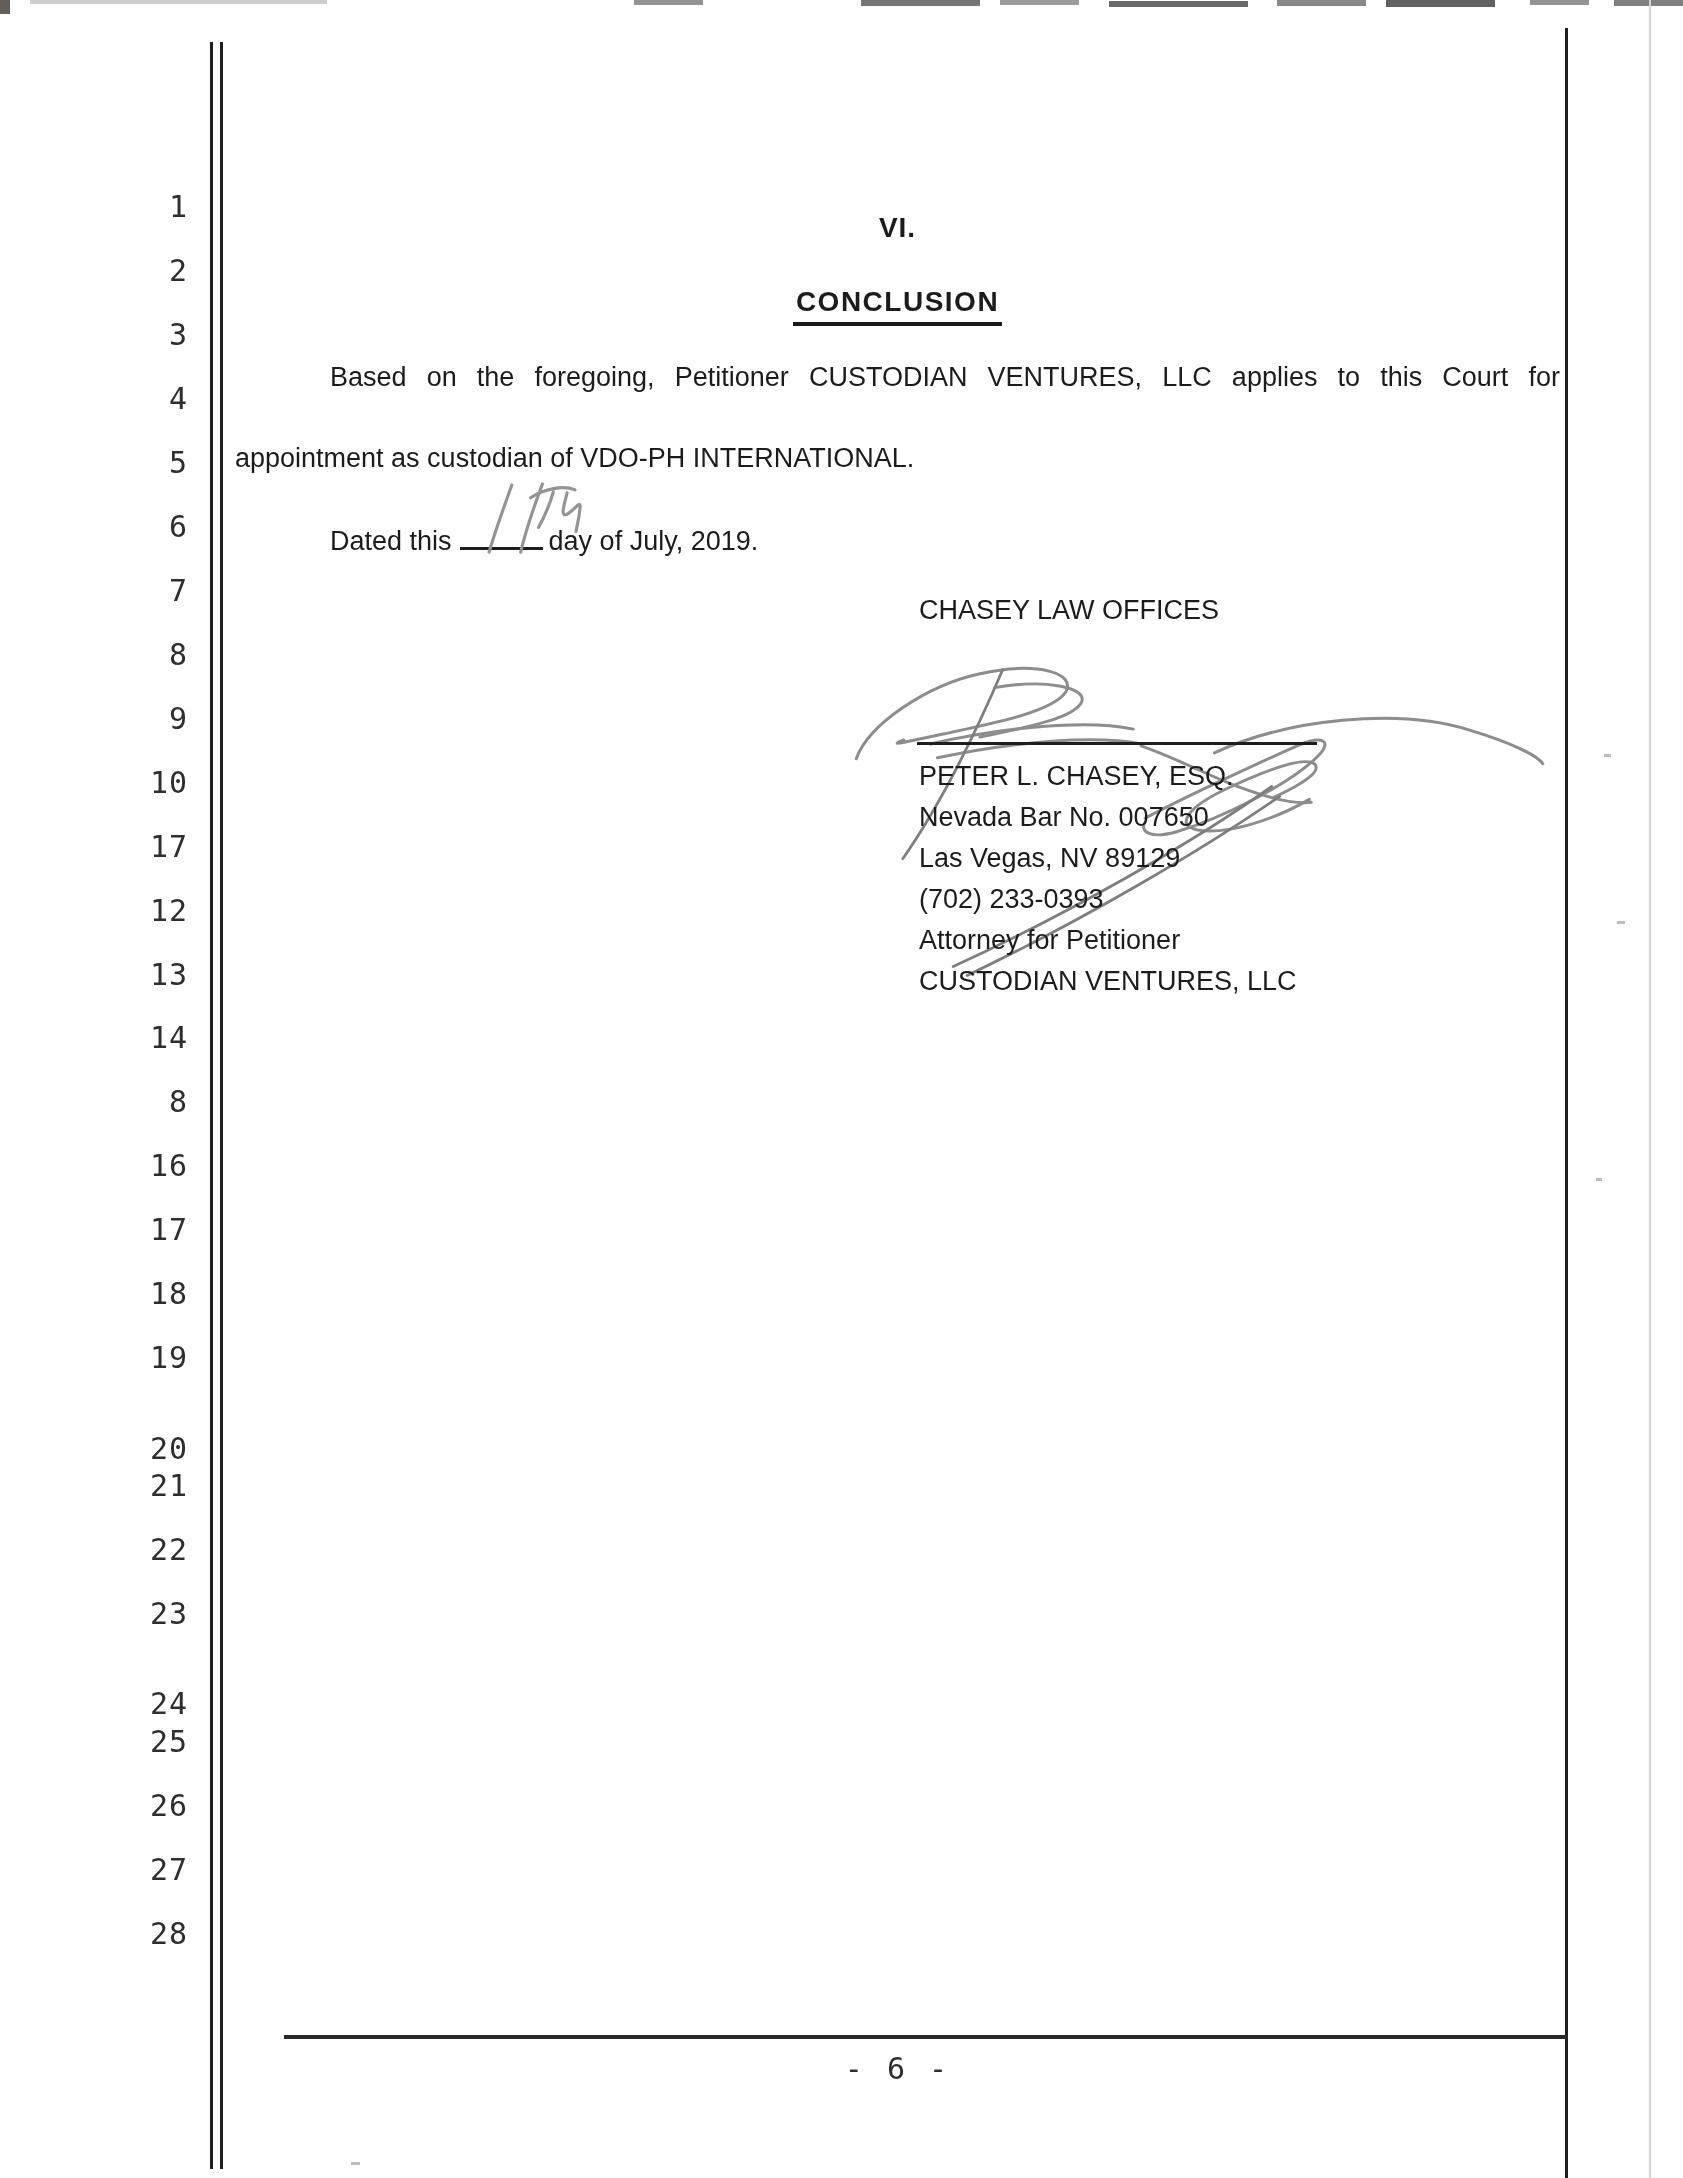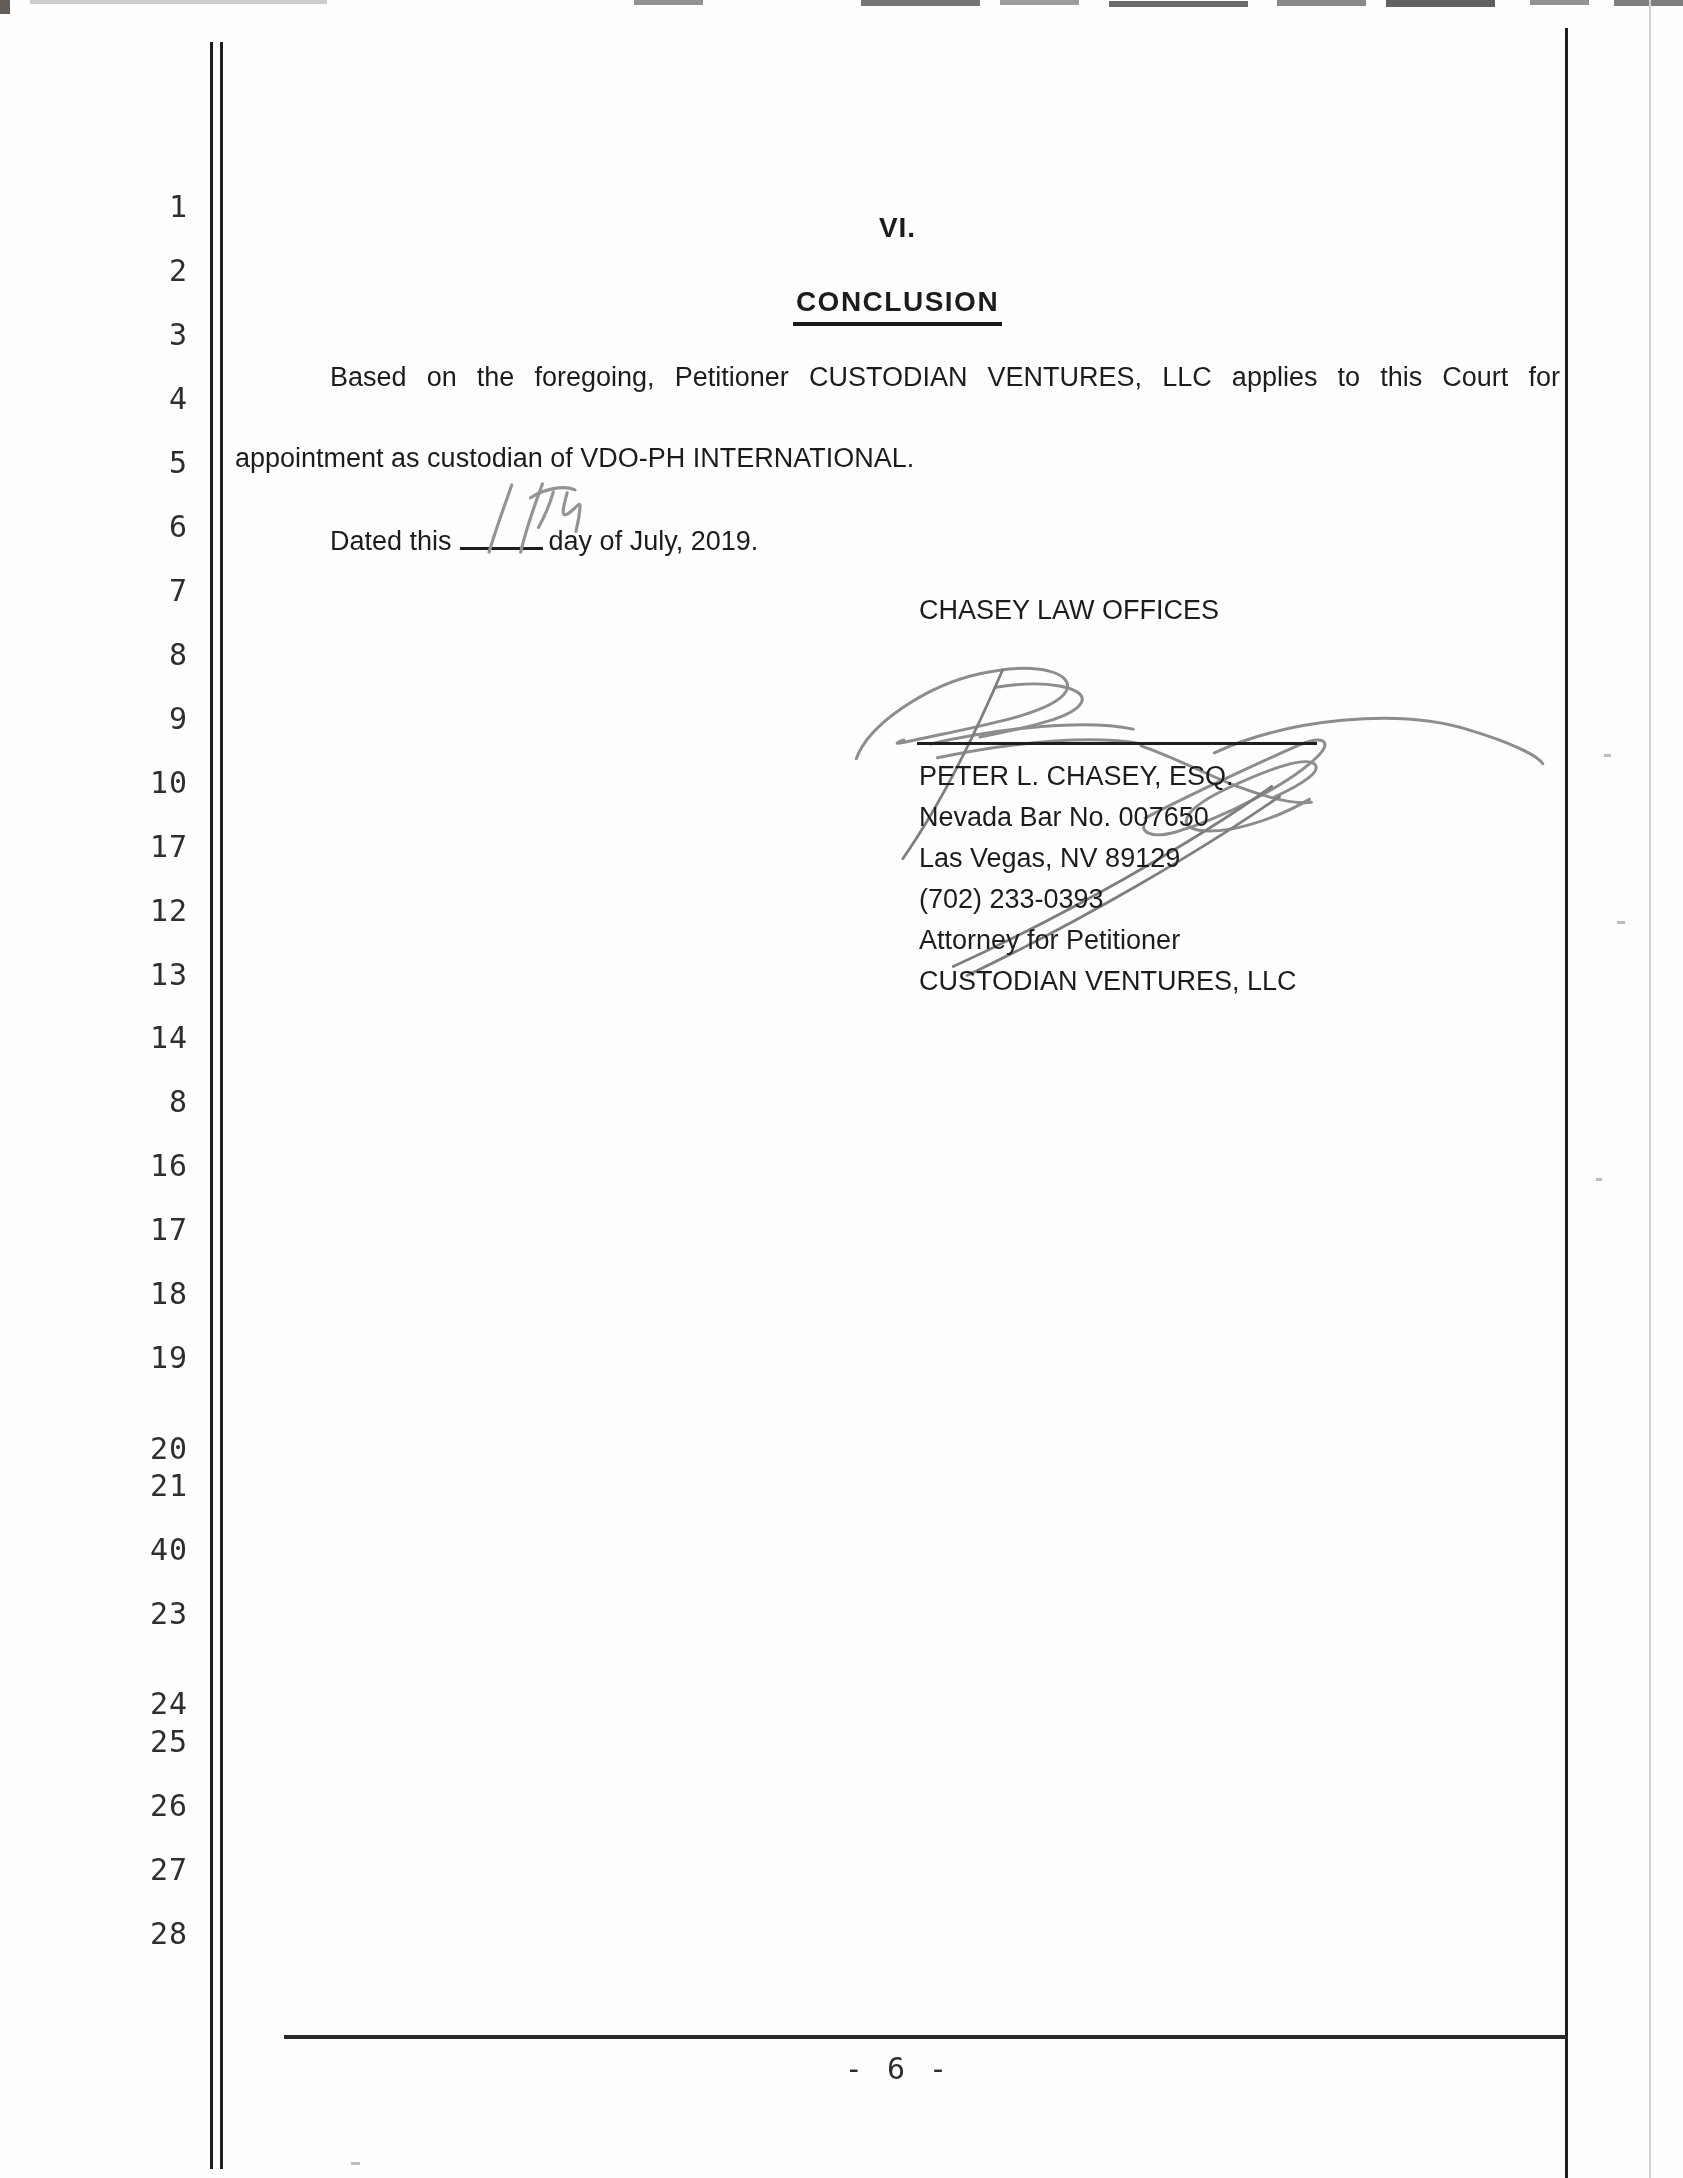--- a/index.html
+++ b/index.html
@@ -90,21 +90,21 @@
       <div class="ln" style="top: 896px;">12</div>
       <div class="ln" style="top: 960px;">13</div>
       <div class="ln" style="top: 1023px;">14</div>
       <div class="ln" style="top: 1087px;">8</div>
       <div class="ln" style="top: 1151px;">16</div>
       <div class="ln" style="top: 1215px;">17</div>
       <div class="ln" style="top: 1279px;">18</div>
       <div class="ln" style="top: 1343px;">19</div>
       <div class="ln" style="top: 1434px;">20</div>
       <div class="ln" style="top: 1471px;">21</div>
-      <div class="ln" style="top: 1535px;">40</div>
+      <div class="ln" style="top: 1535px;">22</div>
       <div class="ln" style="top: 1599px;">23</div>
       <div class="ln" style="top: 1663px; margin-top: 26px;">24</div>
       <div class="ln" style="top: 1727px;">25</div>
       <div class="ln" style="top: 1791px;">26</div>
       <div class="ln" style="top: 1855px;">27</div>
       <div class="ln" style="top: 1919px;">28</div>
     </div>
 
   <div id="heading-wrap">
     <div id="section-number">VI.</div>

